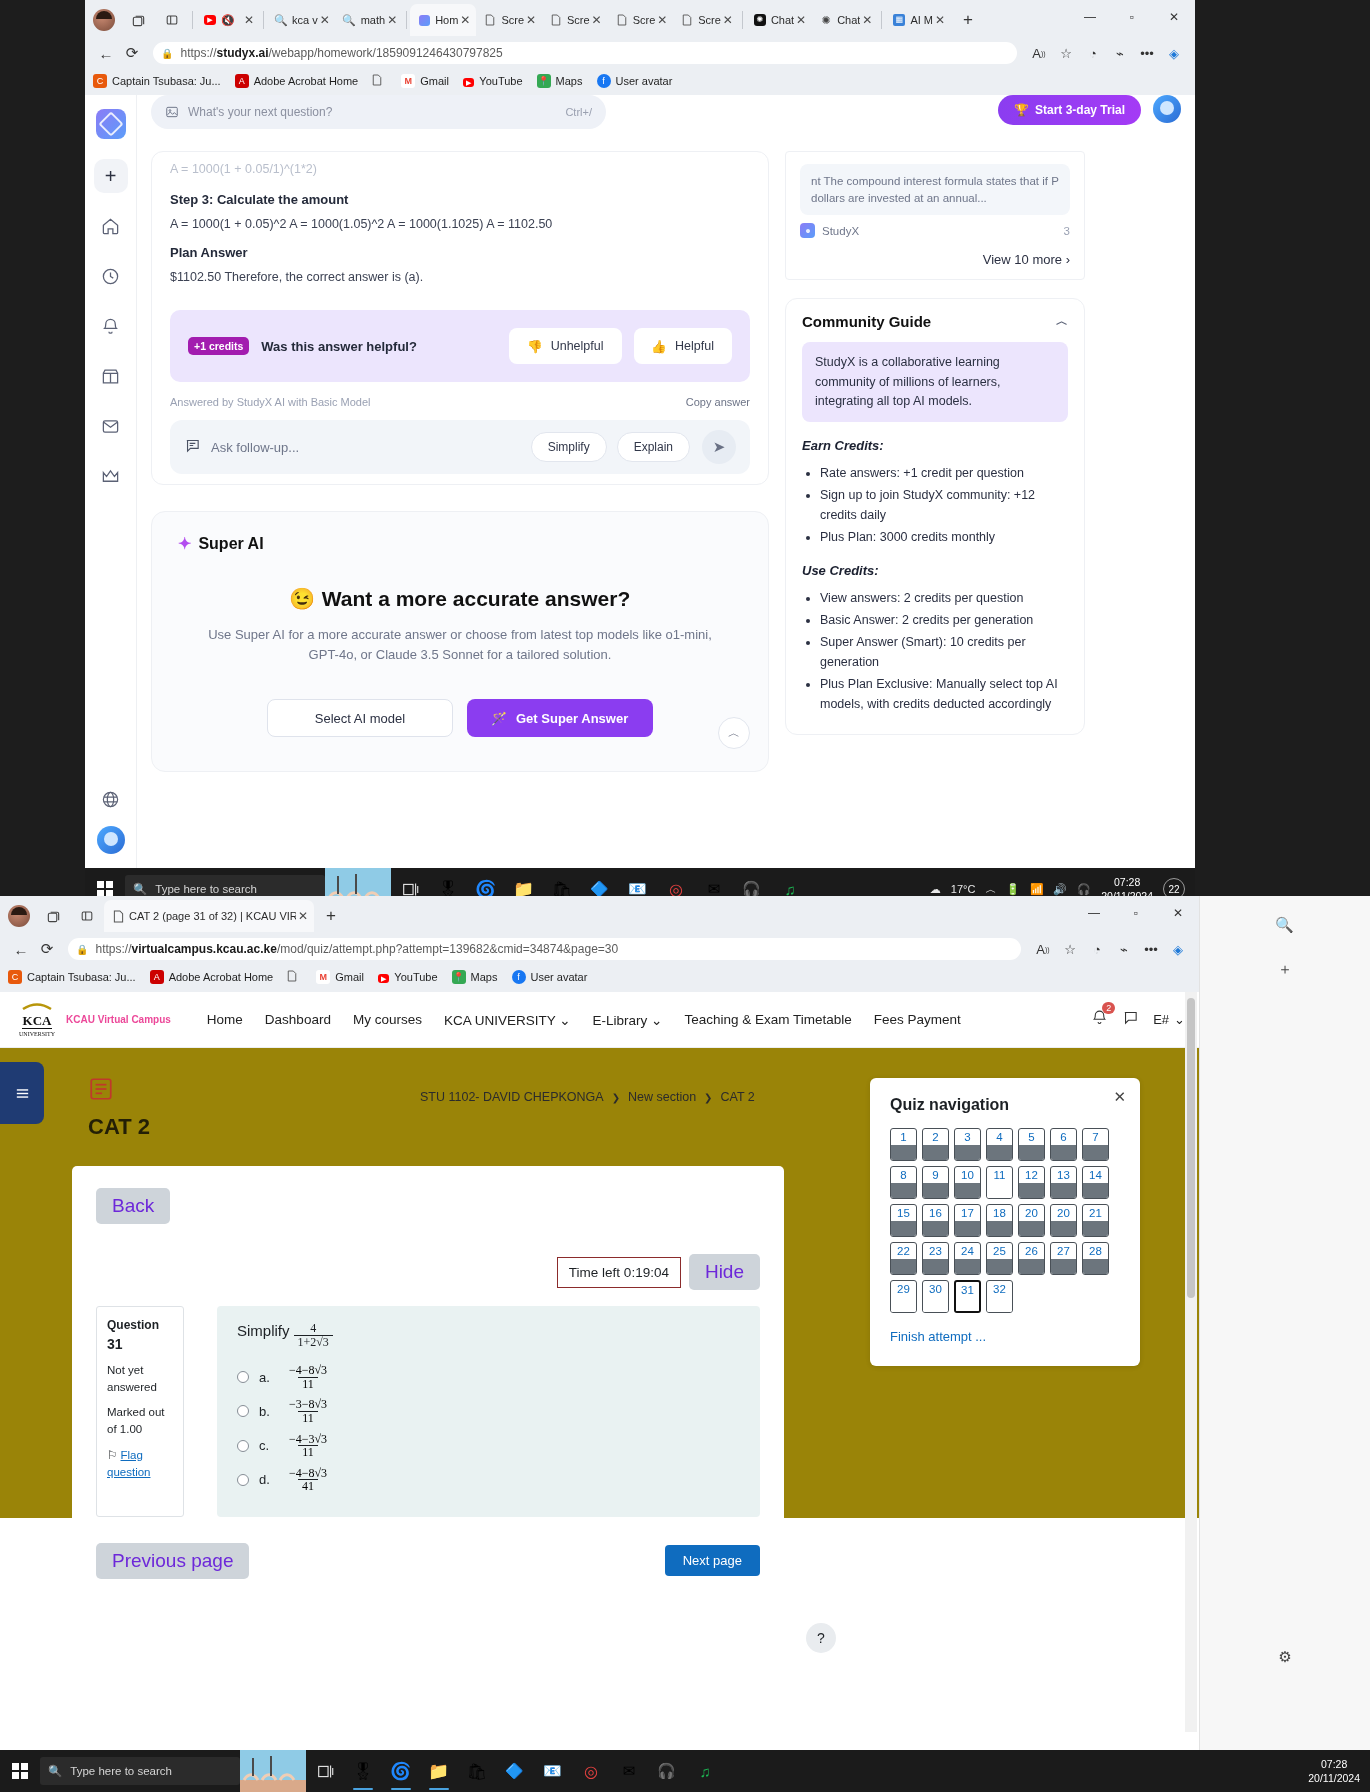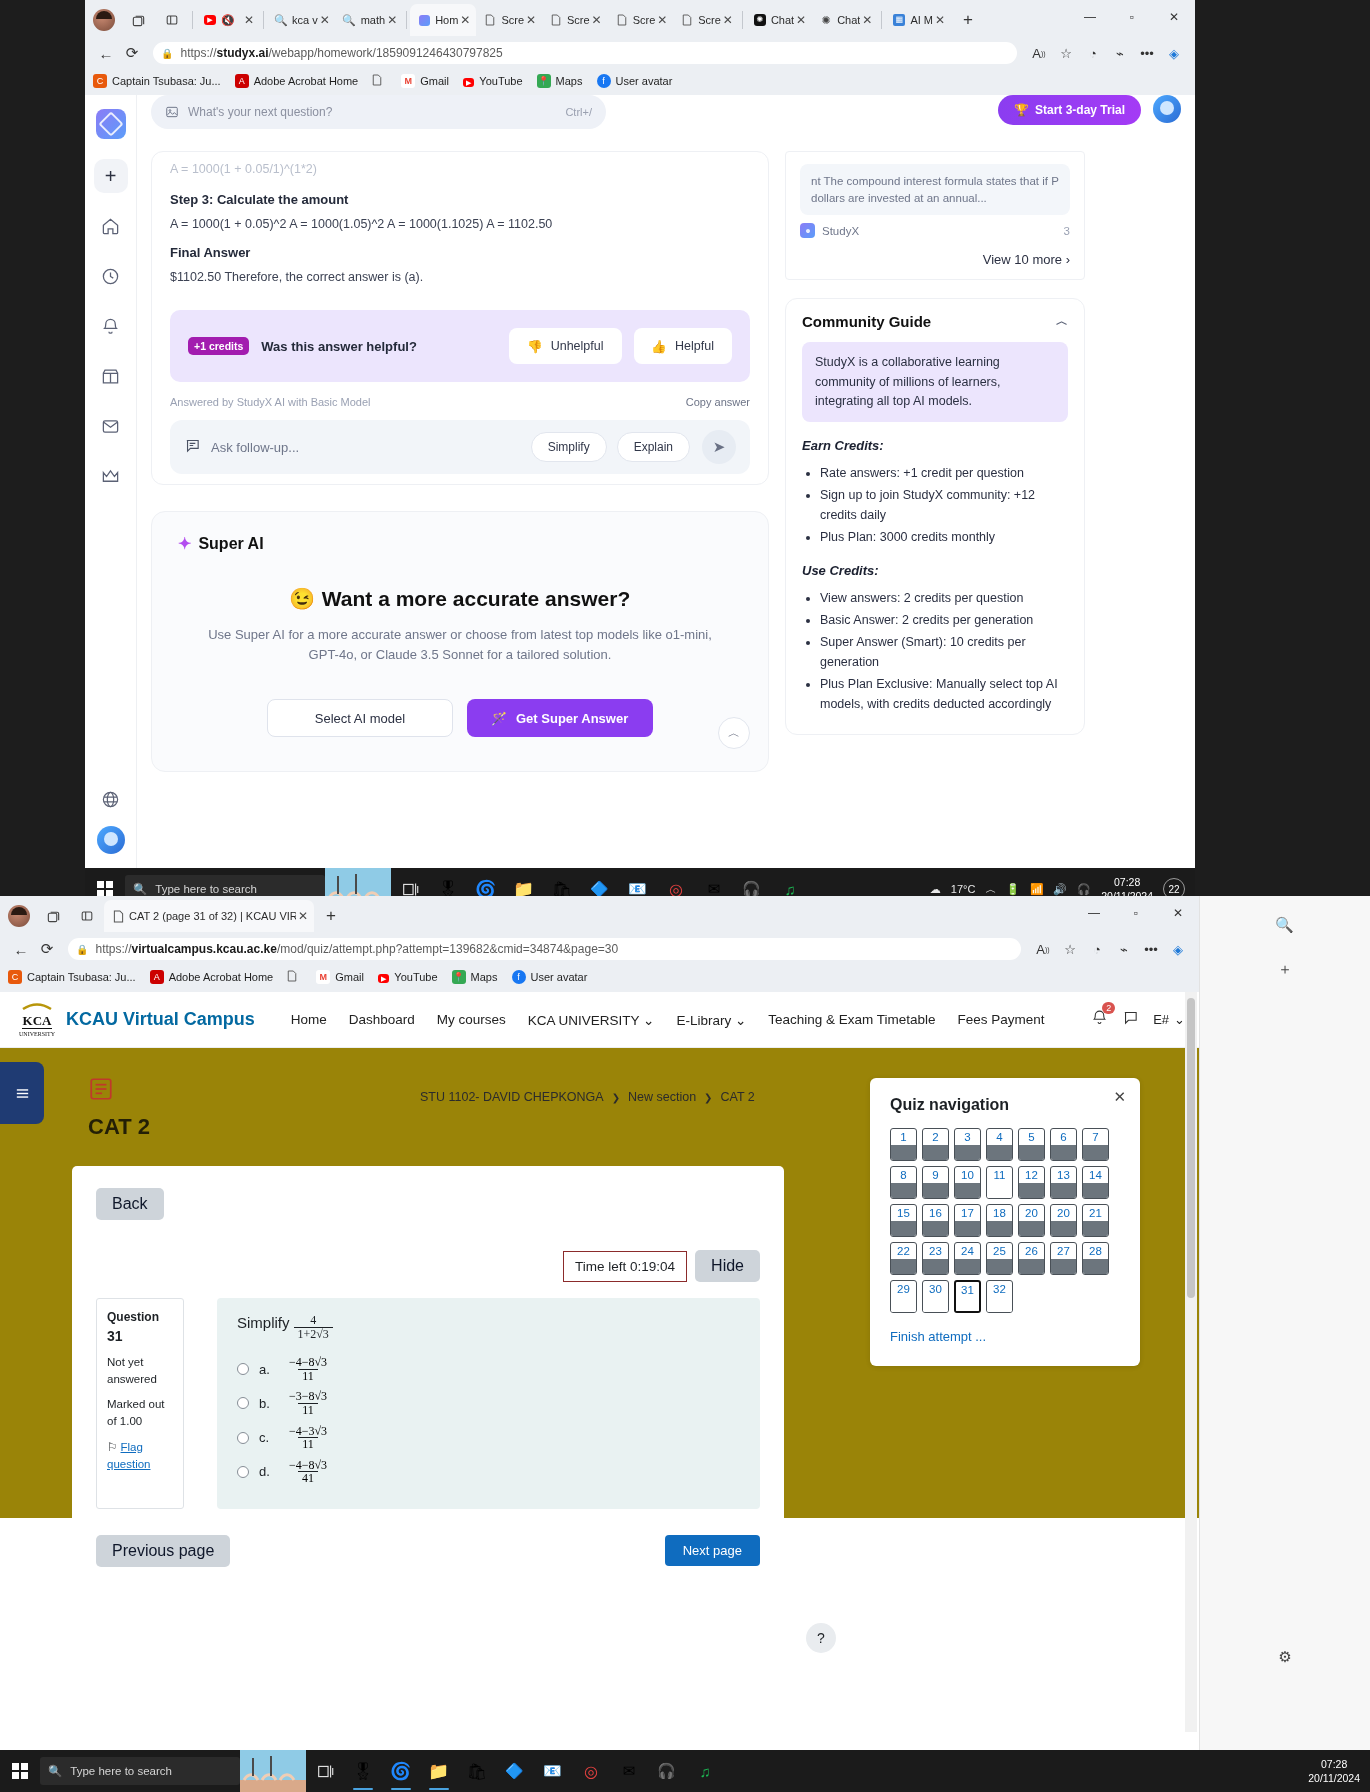--- a/index.html
+++ b/index.html
@@ -105,34 +105,34 @@
   .clock { text-align:center; font-size:10.5px; line-height:1.35; color:#fff; }
   .badge-n { width:22px; height:22px; border-radius:50%; border:1px solid #9a9a9a; display:flex; align-items:center; justify-content:center; font-size:10px; color:#fff; }
 
   
   .win2 { position:absolute; left:0; top:896px; width:1370px; height:896px; background:#fff; overflow:hidden; }
   .w2-chrome { position:absolute; left:0; top:0; width:1199px; height:96px; background:#eceff3; }
   .w2-page { position:absolute; left:0; top:96px; width:1199px; height:740px; background:#fff; overflow:hidden; }
 
   .kc-nav { height:56px; background:#fff; display:flex; align-items:center; padding:0 14px; border-bottom:1px solid #eceff1; position:relative; }
   .kc-logo { width:46px; height:44px; position:relative; display:flex; align-items:center; justify-content:center; }
-  .kc-brand { font-size:18px; font-weight:700; color:#0369a1; margin-left:6px; }
+  .kc-brand { font-size:10px; font-weight:700; color:#ec4899; margin-left:6px; }
   .kc-links { display:flex; align-items:center; gap:22px; margin-left:36px; font-size:13.5px; color:#222; }
   .kc-right { margin-left:auto; display:flex; align-items:center; gap:14px; }
   .bell-wrap { position:relative; }
   .bell-badge { position:absolute; top:-7px; right:-7px; background:#d9534f; color:#fff; font-size:9px; border-radius:8px; padding:1px 4px; }
   .kc-user { display:flex; align-items:center; gap:5px; font-size:13px; color:#222; }
 
   .kc-strip { height:470px; background:#9a8408; position:relative; }
   .kc-left-rail { position:absolute; left:0; top:0; width:44px; height:100%; }
   .kc-drawer { position:absolute; left:0; top:14px; width:44px; height:62px; background:#1f3b73; border-radius:0 8px 8px 0; display:flex; align-items:center; justify-content:center; }
   .kc-title { position:absolute; left:88px; top:66px; font-size:22px; font-weight:700; color:#231f06; }
   .kc-crumb { position:absolute; left:420px; top:42px; font-size:12.5px; color:#2b2b2b; display:flex; align-items:center; gap:8px; }
   .kc-content { position:absolute; left:72px; top:118px; width:712px; background:#fff; border-radius:5px; padding:22px 24px; min-height:330px; }
-  .btn-grey { background:#ced4da; border-radius:5px; padding:7px 16px; font-size:16px; color:#0f172a; display:inline-block; }
+  .btn-grey { background:#ced4da; border-radius:5px; padding:7px 16px; font-size:19px; color:#6d28d9; display:inline-block; }
   .timerrow { display:flex; justify-content:flex-end; align-items:center; gap:8px; margin-top:30px; }
   .timer { border:1px solid #8b2b2b; padding:7px 11px; font-size:13.5px; color:#1d2125; background:#fff; }
   .qwrap { display:flex; gap:33px; margin-top:16px; }
   .qinfo { width:88px; border:1px solid #dee2e6; border-radius:3px; padding:9px 10px; font-size:11.5px; color:#1d2125; line-height:1.5; background:#fff; }
   .qinfo .qn { font-weight:700; font-size:12px; }
   .qinfo .qn b { font-size:14px; }
   .qinfo .flag { color:#0f6cbf; text-decoration:underline; display:inline; }
   .qbody { flex:1; background:#e9f2f2; border-radius:4px; padding:16px 20px; }
   .simplify { font-size:15px; color:#1d2125; display:flex; align-items:flex-start; gap:4px; }
   .frac { display:inline-flex; flex-direction:column; align-items:center; font-family:"Liberation Serif", serif; line-height:1.05; }
@@ -404,21 +404,21 @@
         </div>
         <div class="sx-ava"></div>
       </div>
 
       <div class="sx-body">
         <div class="sx-left">
           <div class="ans-card">
             <div class="mline top">A = 1000(1 + 0.05/1)^(1*2)</div>
             <div class="mh">Step 3: Calculate the amount</div>
             <div class="mtext">A = 1000(1 + 0.05)^2 A = 1000(1.05)^2 A = 1000(1.1025) A = 1102.50</div>
-            <div class="mh">Final Answer</div>
+            <div class="mh">Plan Answer</div>
             <div class="mtext">$1102.50 Therefore, the correct answer is (a).</div>
 
             <div class="helpful">
               <span class="cred">+1 credits</span>
               <span class="hq">Was this answer helpful?</span>
               <div class="hbtn">
                 <span>👎</span>
                 <span>Unhelpful</span>
               </div>
               <div class="hbtn">

